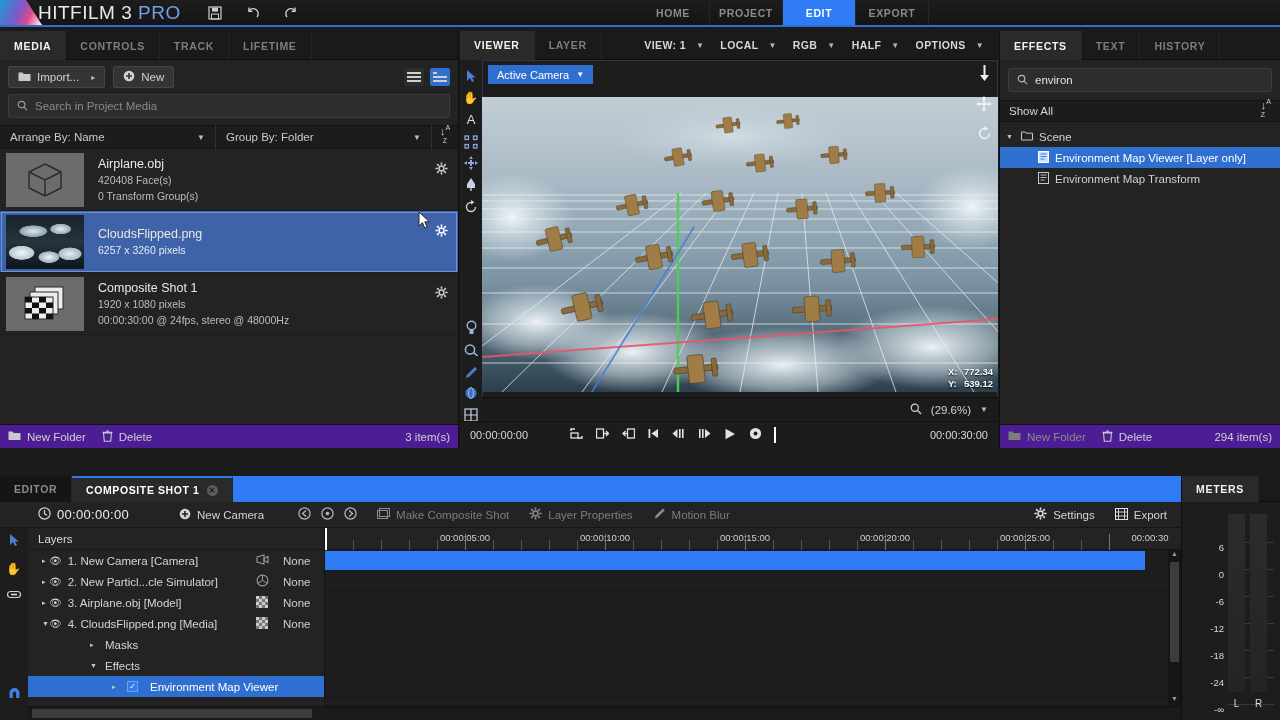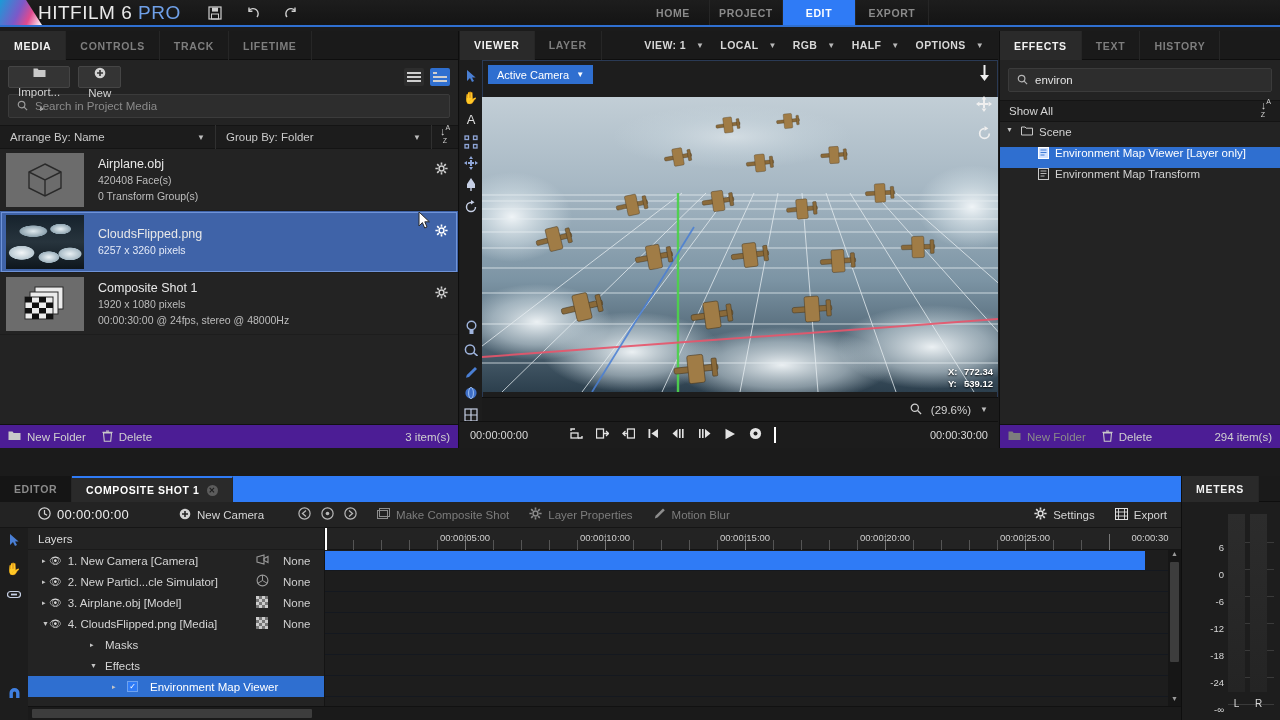--- a/index.html
+++ b/index.html
@@ -31,21 +31,21 @@
   .ptab { display:flex; align-items:center; justify-content:center; height:29px; padding:0 14px;
     font-size:10.5px; font-weight:bold; letter-spacing:.7px; color:#7e7e7e; border-right:1px solid #262626;}
   .ptab.active { color:#f2f2f2; background:#2a2a2a; }
 
   
   .media { position:absolute; left:0; top:31px; width:459px; height:417px; background:#232323;
      border-right:1px solid #0e0e0e; }
   .media-toolbar { height:34px; display:flex; align-items:center; padding:0 8px; gap:8px;
      background:#232323; }
   .btn { height:22px; display:flex; align-items:center; gap:6px; padding:0 9px;
-     background:#343434; border:1px solid #454545; border-radius:2px; font-size:11.5px; color:#d2d2d2;flex-direction:column; }
+     background:#343434; border:1px solid #454545; border-radius:2px; font-size:11.5px; color:#d2d2d2; }
   .btn .car { font-size:8px; color:#bdbdbd; margin-left:6px;}
   .viewmodes { margin-left:auto; display:flex; gap:6px; }
   .vm { width:20px; height:18px; border-radius:2px; display:flex; flex-direction:column;
       justify-content:center; gap:2px; padding:2px 3px; background:#2d2d2d; }
   .vm.on { background:#2f6fd0; }
   .vm i { display:block; height:2px; background:#cfcfcf; }
   .vm i.s { width:4px; }
   .search { margin:0 8px; height:24px; background:#2d2d2d; border:1px solid #3b3b3b; border-radius:2px;
      display:flex; align-items:center; padding:0 8px; gap:7px; }
   .search input { background:transparent; border:0; outline:0; color:#cfcfcf; font-size:11.5px;
@@ -123,21 +123,21 @@
   .effects { position:absolute; left:999px; top:31px; width:281px; height:417px; background:#232323;
      border-left:1px solid #0e0e0e; }
   .efsearch { margin:8px; height:24px; background:#2d2d2d; border:1px solid #3b3b3b; border-radius:2px;
      display:flex; align-items:center; padding:0 8px; gap:7px;}
   .efsearch input { background:transparent;border:0;outline:0;color:#e2e2e2;font-size:11.5px;
      font-family:inherit; width:100%;}
   .showall { height:22px; display:flex; align-items:center; padding:0 9px; background:#1c1c1c;
      border-top:1px solid #141414; border-bottom:1px solid #141414; font-size:11.5px; color:#d4d4d4;}
   .showall .sortico { margin-left:auto; font-size:11px;}
   .eftree { padding-top:4px; }
-  .efrow { height:21px; display:flex; align-items:flex-start; font-size:11.5px; color:#d2d2d2; gap:6px;
+  .efrow { height:21px; display:flex; align-items:center; font-size:11.5px; color:#d2d2d2; gap:6px;
      padding-left:6px;}
   .efrow.sel { background:#2f6fd0; color:#fff; }
   .tri { width:9px; font-size:7px; color:#c5c5c5; }
 
   
   .timeline { position:absolute; left:0; top:476px; width:1181px; height:244px; background:#1d1d1d; }
   .tl-tabs { height:26px; display:flex; background:#151515; }
   .tl-tab { display:flex; align-items:center; gap:7px; padding:0 14px; height:26px; font-size:10.5px;
      font-weight:bold; letter-spacing:.6px; color:#8b8b8b; border-right:1px solid #262626;}
   .tl-tab.active { color:#fff; background:#2a2a2a; border-top:2px solid #2f7bf6;}
@@ -199,21 +199,21 @@
   .mlr span { width:17px; text-align:center;}
 </style>
 </head>
 <body>
 
 <div id="app">
 
   <div class="topbar">
     <div class="logo-wrap">
       <div class="logo-shape"></div>
-      <div class="logo-text"><span>HITFILM 6 </span><span class="pro">PRO</span></div>
+      <div class="logo-text"><span>HITFILM 3 </span><span class="pro">PRO</span></div>
     </div>
     <div class="topicons">
       <div class="ti">
         <svg width="14" height="14" viewBox="0 0 14 14">
             <rect x="1" y="1" width="12" height="12" fill="none" stroke="#cfcfcf" stroke-width="1.2"></rect>
             <rect x="4" y="1.6" width="6" height="4" fill="#cfcfcf"></rect>
             <rect x="3.5" y="8" width="7" height="5" fill="none" stroke="#cfcfcf" stroke-width="1"></rect>
           </svg>
       </div>
       <div class="ti">

